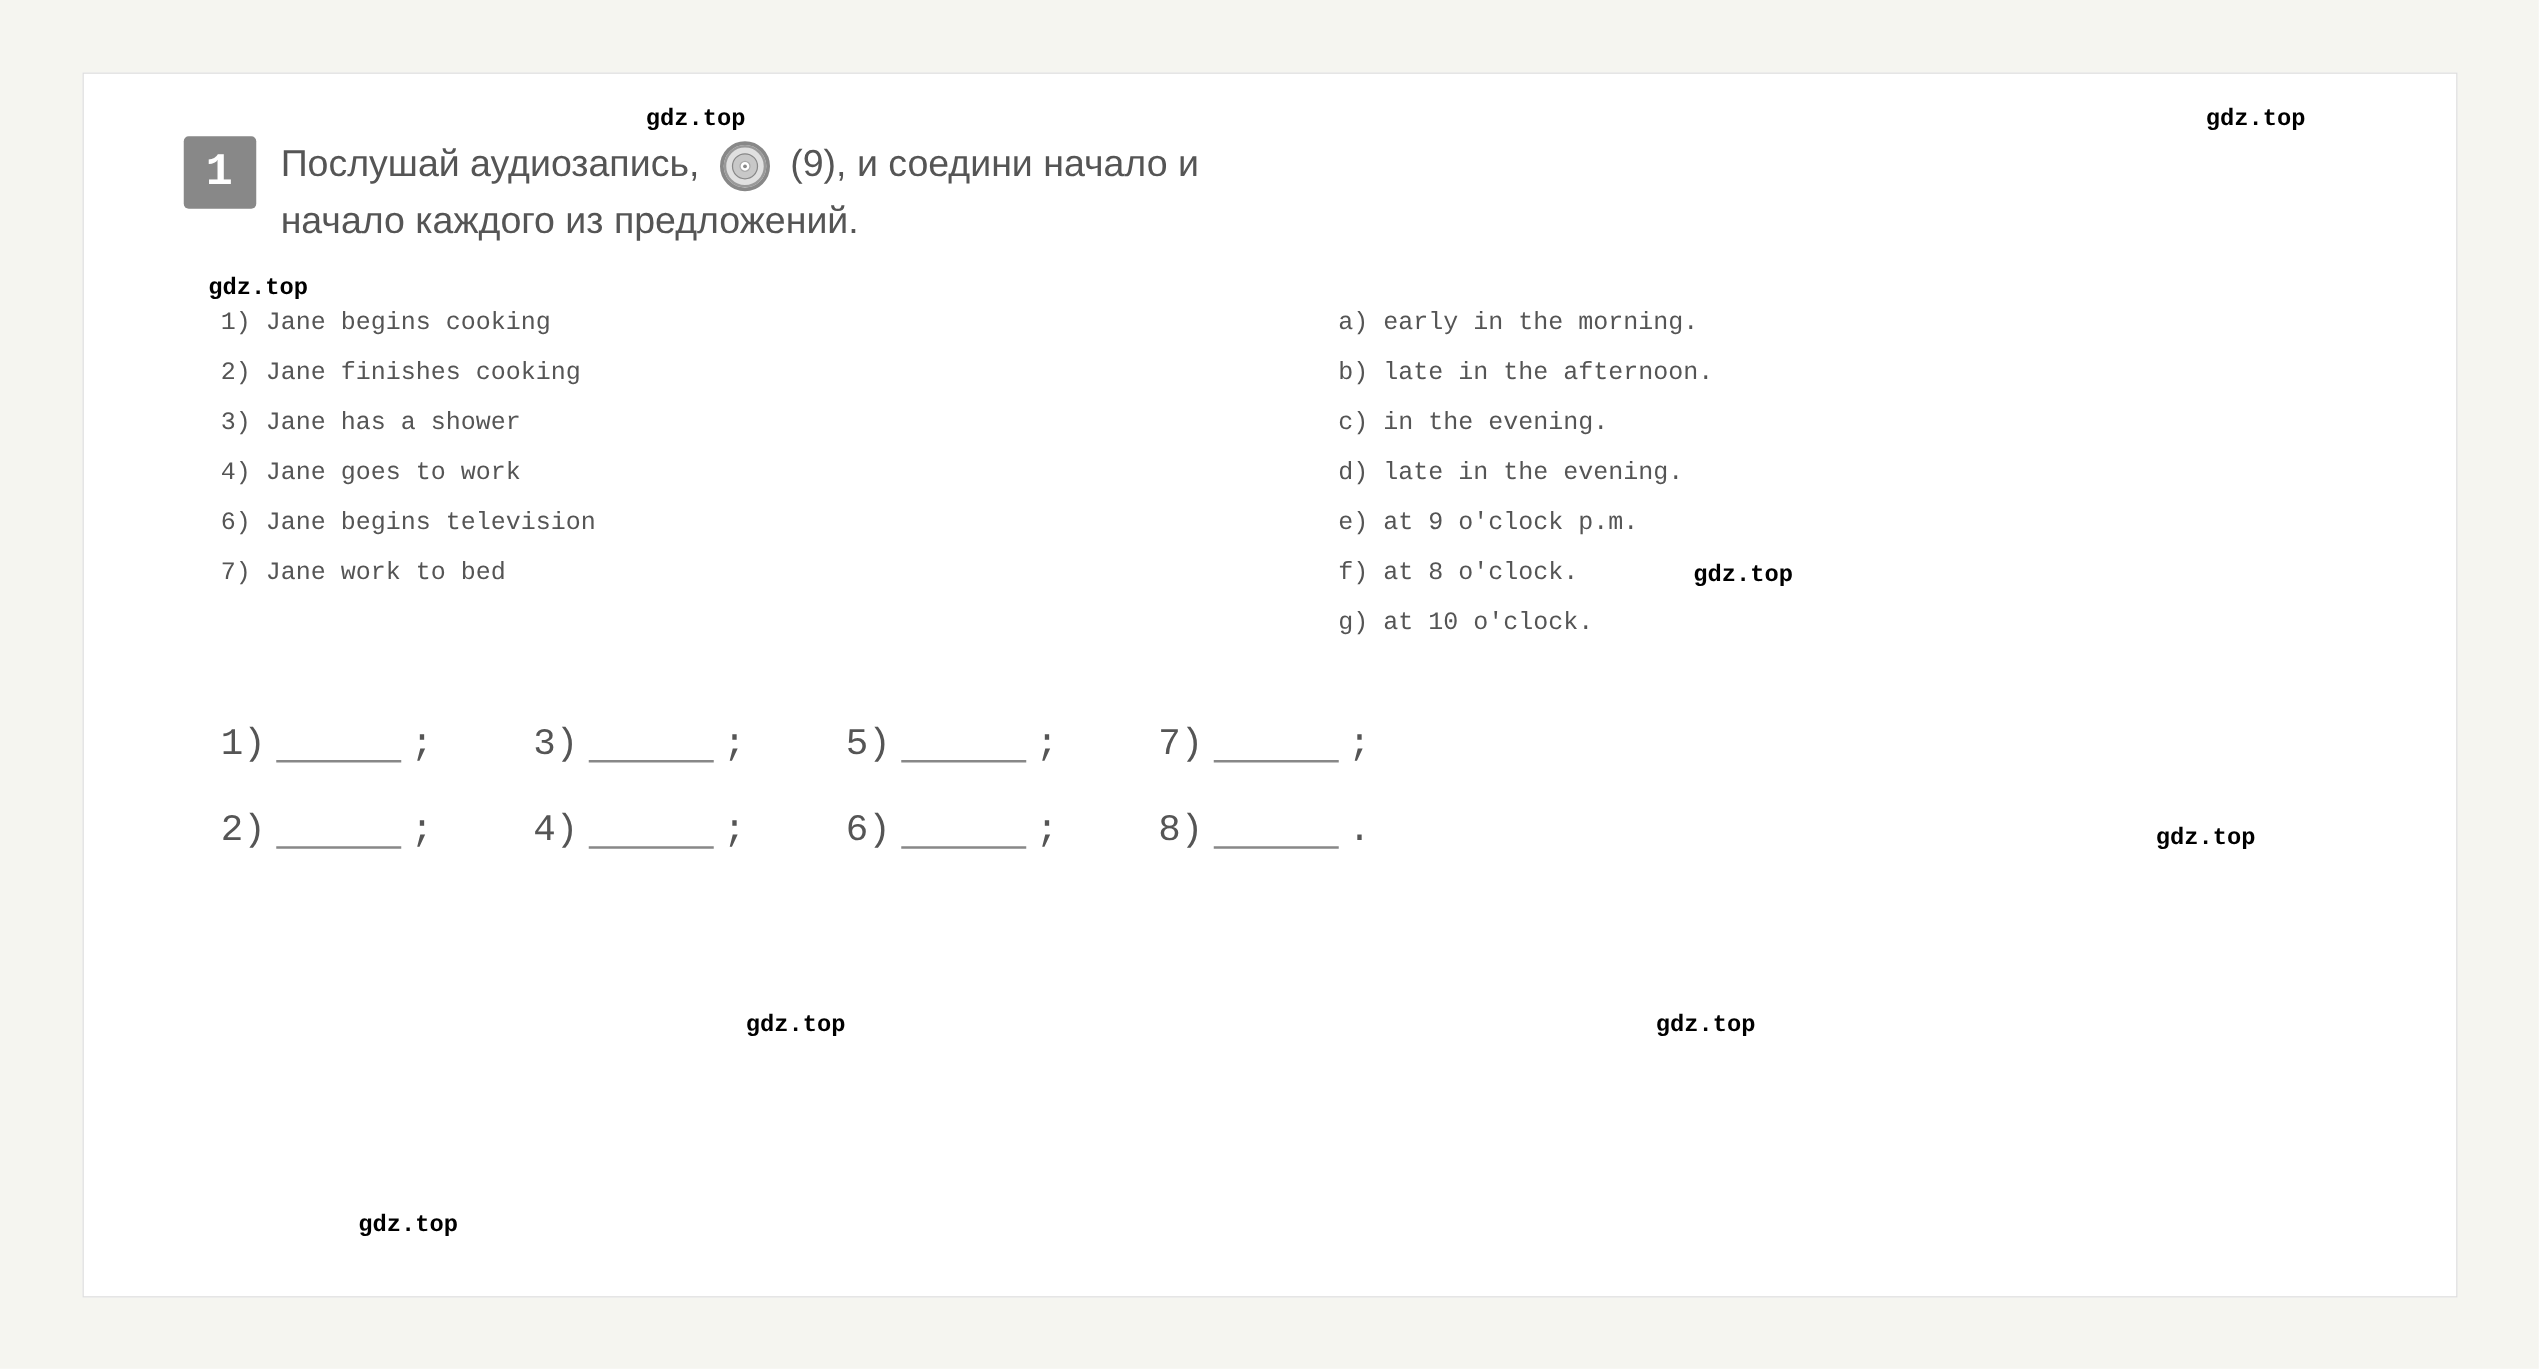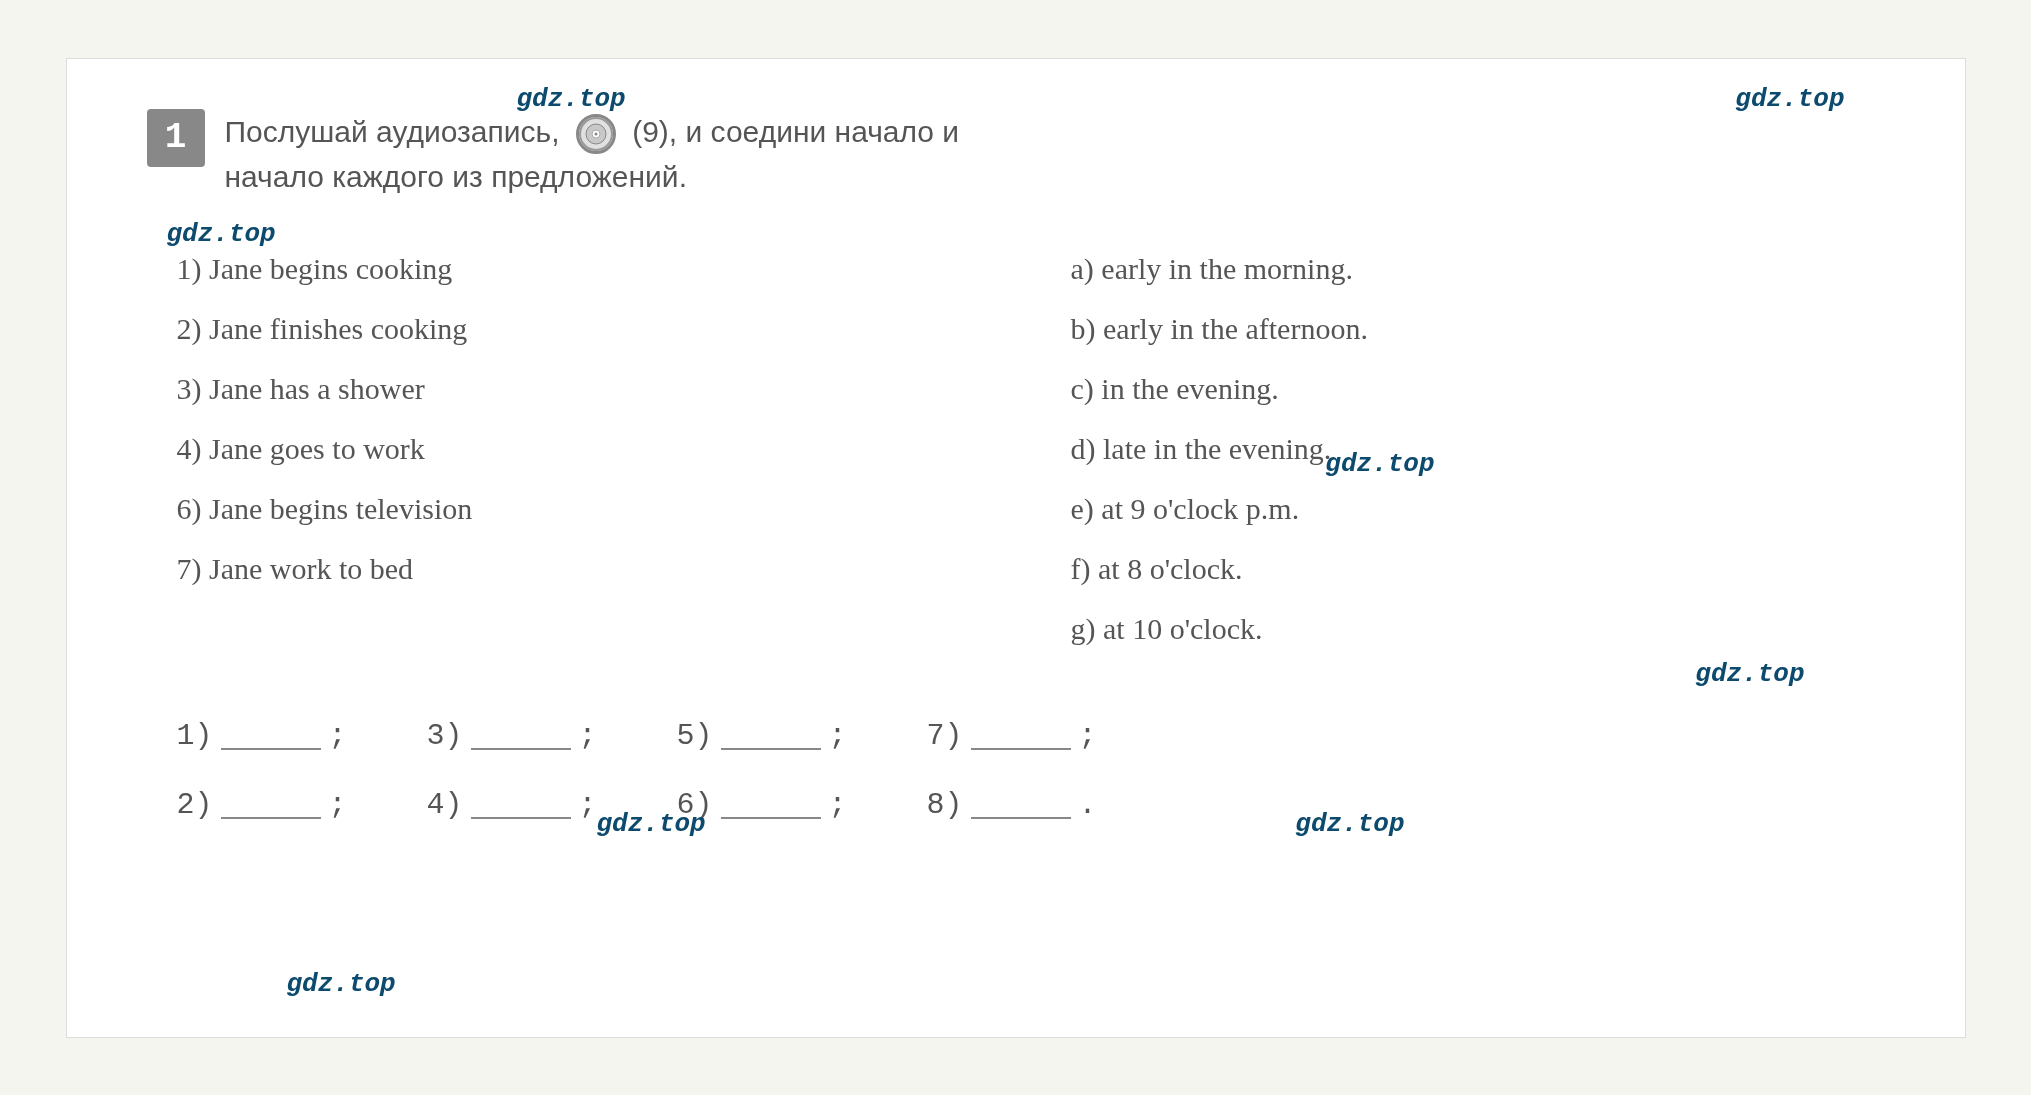--- a/index.html
+++ b/index.html
@@ -21,25 +21,24 @@
     .page {
       background-color: #ffffff;
       width: 1900px;
       min-height: 980px;
       padding: 50px 80px;
       position: relative;
       border: 1px solid #ddd;
     }
 
     .watermark {
-      color: #0c4a6e;
-      font-size: 26px;
+      color: #000000;
+      font-size: 19px;
       font-weight: bold;
       position: absolute;
-      font-style: italic;
     }
 
     .header-section {
       display: flex;
       align-items: flex-start;
       margin-bottom: 40px;
     }
 
     .task-number-box {
       background-color: #888;
@@ -87,24 +86,24 @@
 
     .left-column {
       flex: 1;
     }
 
     .right-column {
       flex: 1;
     }
 
     .sentence-item {
-      font-size: 30px;
+      font-size: 20px;
       color: #555555;
       line-height: 2.0;
-      font-family: Liberation Serif, serif;
+      font-family: Liberation Mono, monospace;
     }
 
     .answers-section {
       padding-left: 30px;
       margin-top: 30px;
     }
 
     .answers-row {
       display: flex;
       align-items: center;
@@ -205,21 +204,21 @@
       <div class="sentence-item">
         <span>7)</span>&nbsp;<span>Jane work to bed</span>
       </div>
     </div>
 
     <div class="right-column">
       <div class="sentence-item">
         <span>a)</span>&nbsp;<span>early in the morning.</span>
       </div>
       <div class="sentence-item">
-        <span>b)</span>&nbsp;<span>early in the afternoon.</span>
+        <span>b)</span>&nbsp;<span>late in the afternoon.</span>
       </div>
       <div class="sentence-item">
         <span>c)</span>&nbsp;<span>in the evening.</span>
       </div>
       <div class="sentence-item">
         <span>d)</span>&nbsp;<span>late in the evening.</span>
       </div>
       <div class="sentence-item">
         <span>e)</span>&nbsp;<span>at 9 o'clock p.m.</span>
       </div>

